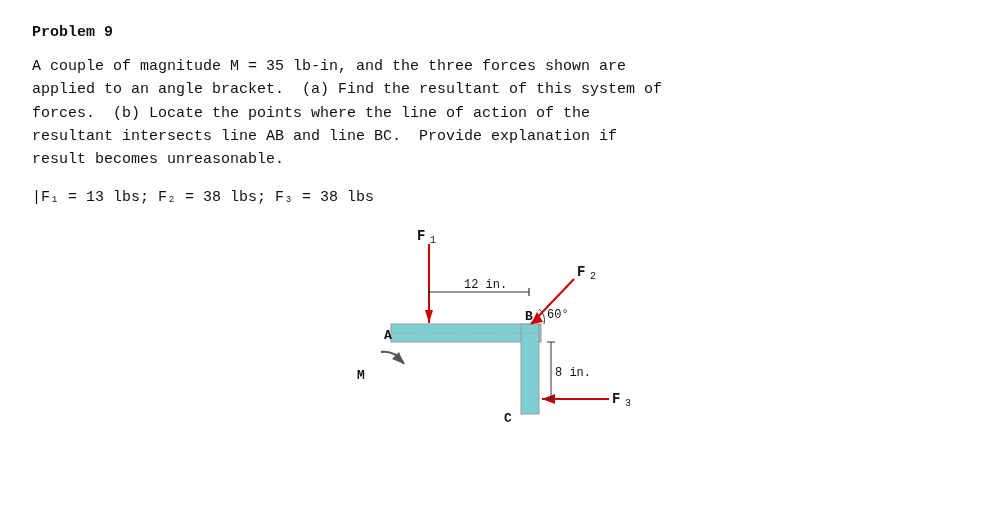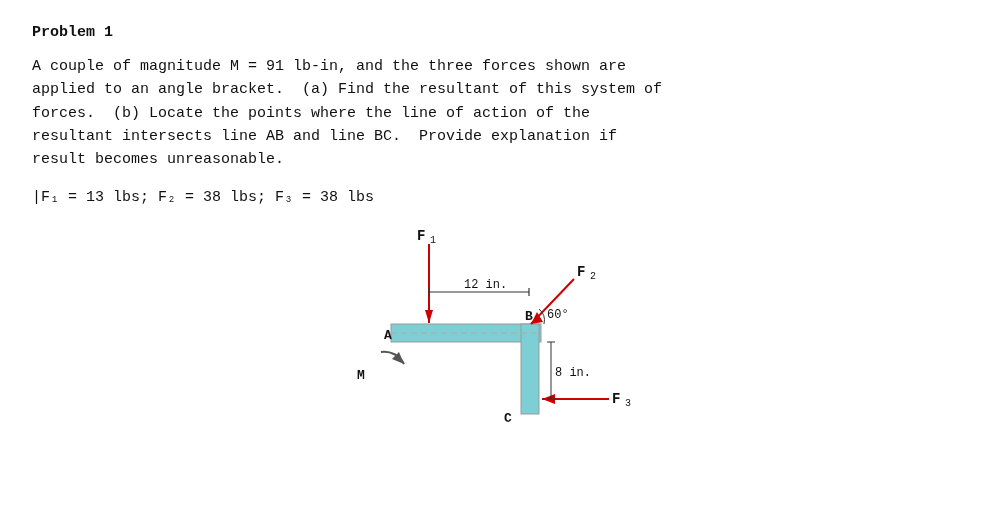--- a/index.html
+++ b/index.html
@@ -42,23 +42,23 @@
       position: absolute;
       top: 0; left: 0;
       width: 100%;
       height: 100%;
       overflow: visible;
     }
   </style>
 </head>
 <body>
 
-<div class="problem-title">Problem 1</div>
+<div class="problem-title">Problem 9</div>
 
-<div class="problem-text">A couple of magnitude M = 91 lb-in, and the three forces shown are
+<div class="problem-text">A couple of magnitude M = 35 lb-in, and the three forces shown are
 applied to an angle bracket.  (a) Find the resultant of this system of
 forces.  (b) Locate the points where the line of action of the
 resultant intersects line AB and line BC.  Provide explanation if
 result becomes unreasonable.</div>
 
 <div class="forces-line">|F₁ = 13 lbs;  F₂ = 38 lbs;  F₃ = 38 lbs</div>
 
 <div class="diagram-container">
   <div class="diagram">
     <svg class="diagram-svg" viewBox="0 0 340 220" xmlns="http://www.w3.org/2000/svg">

